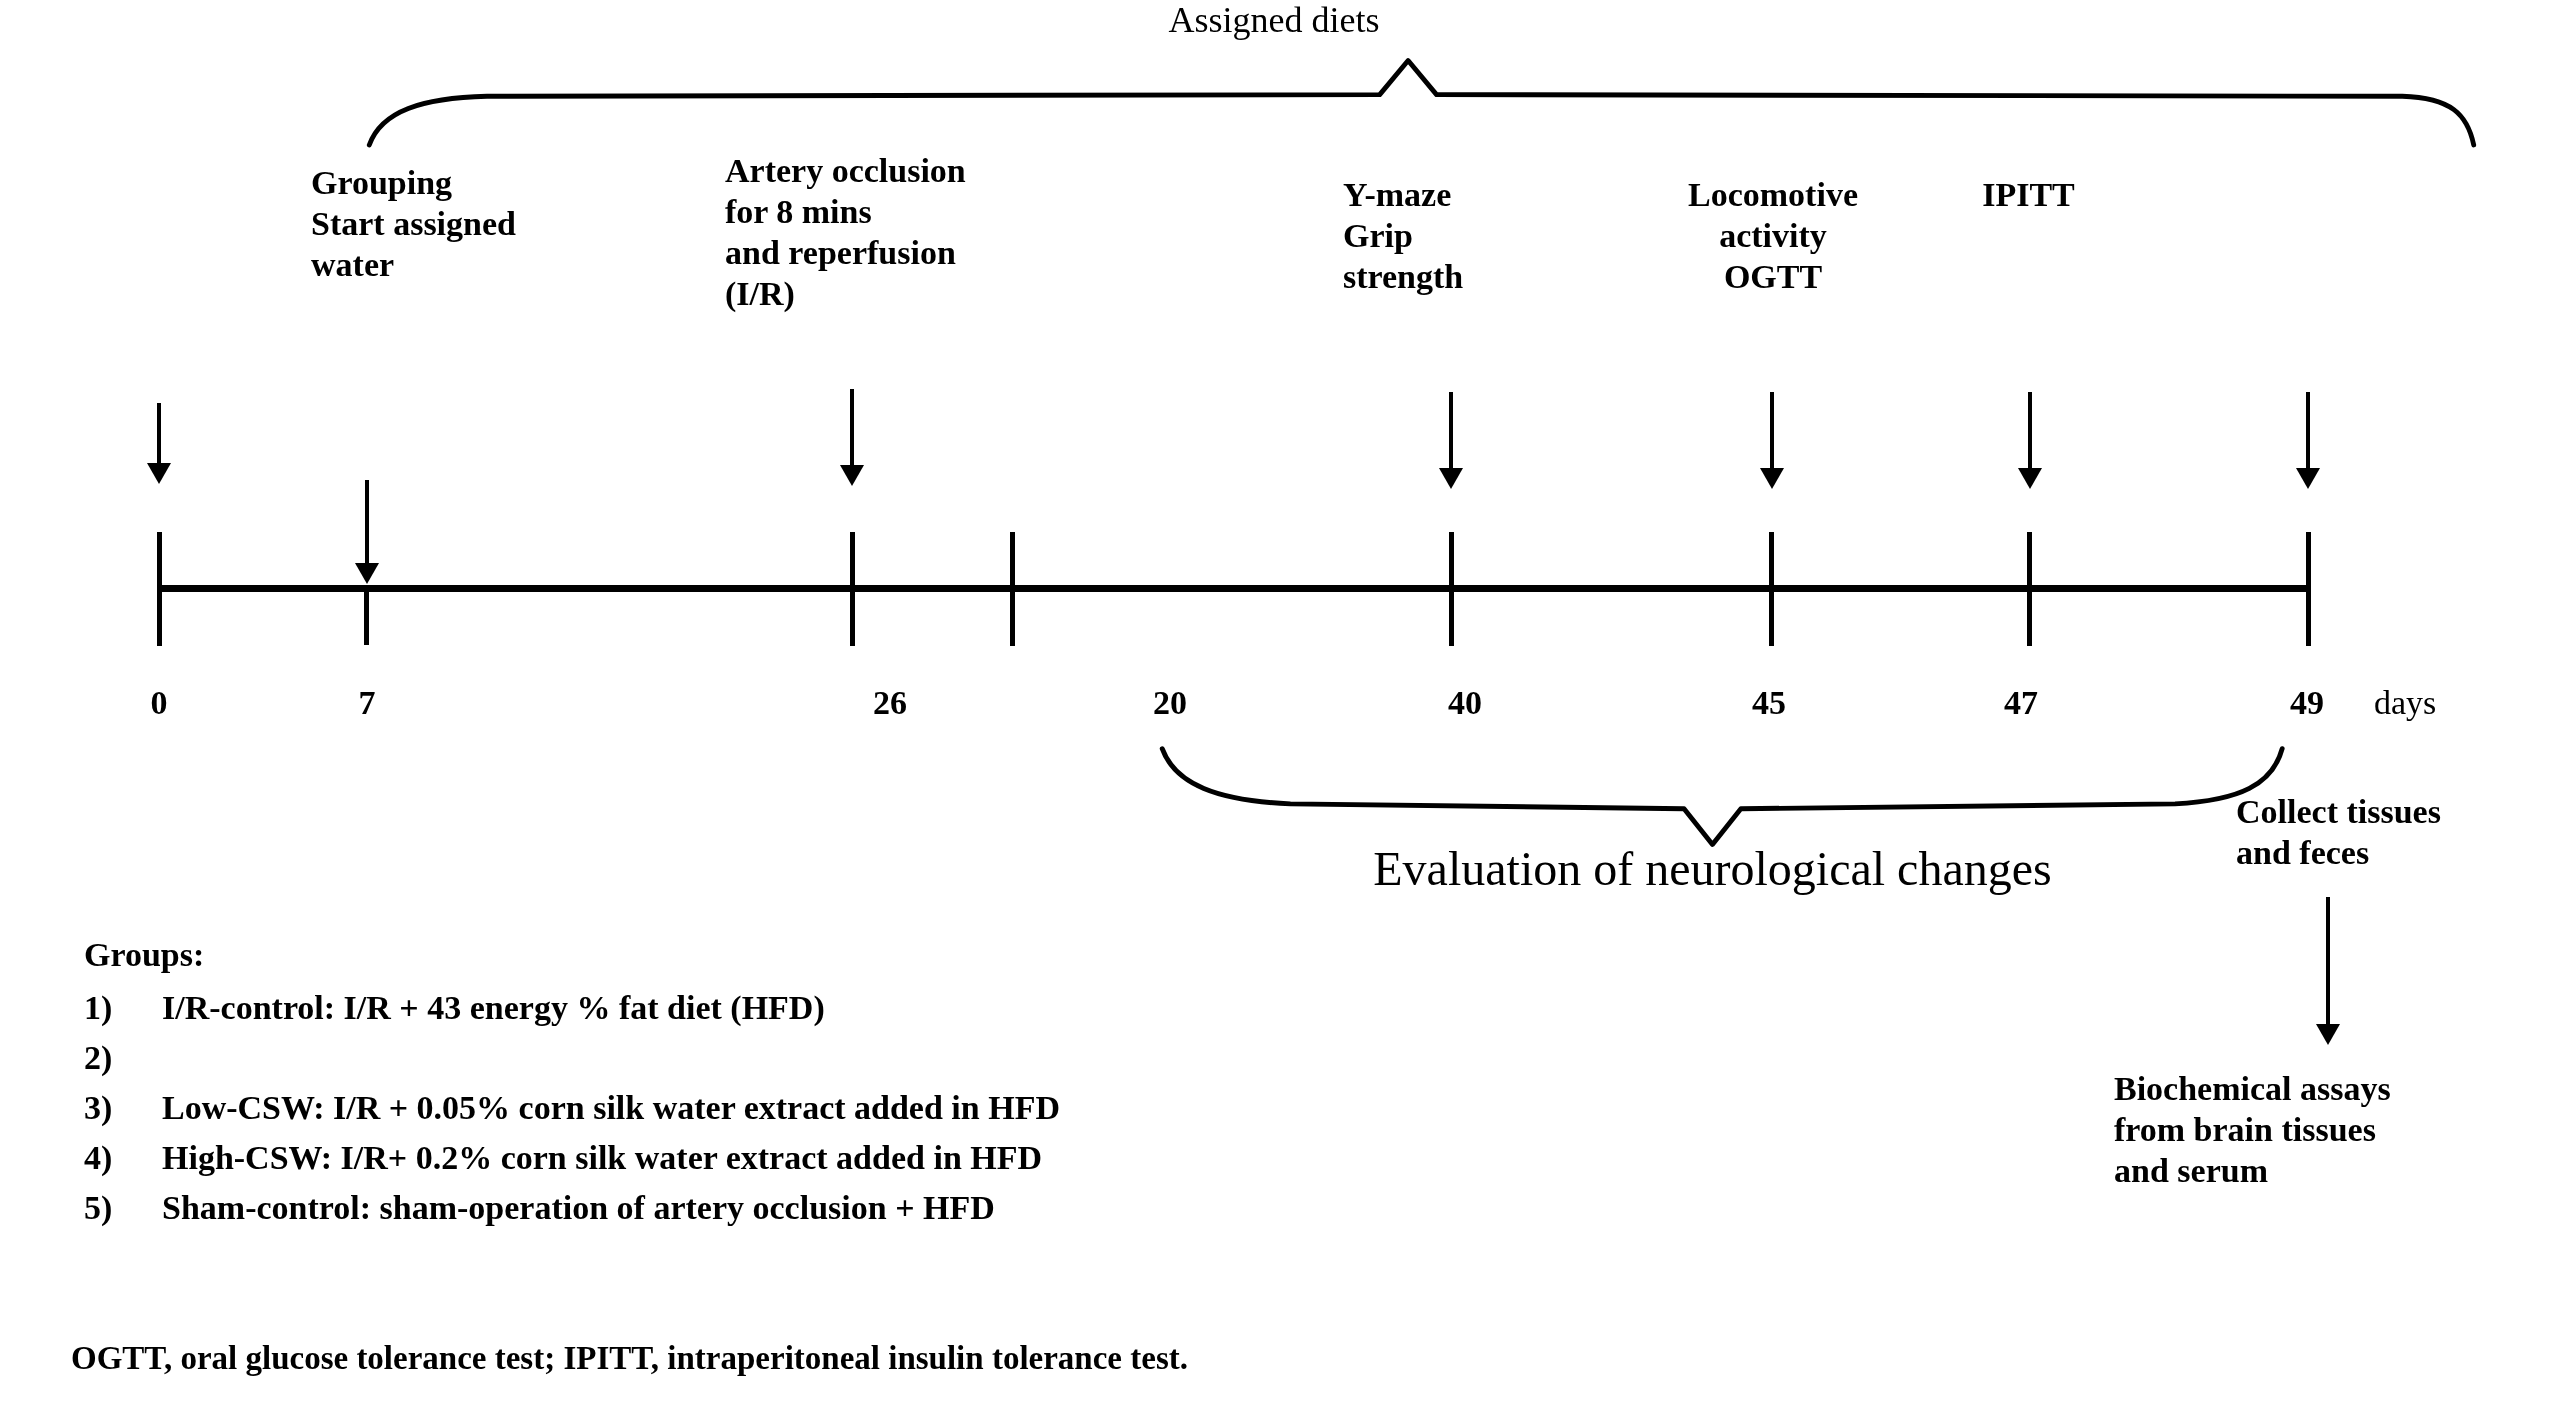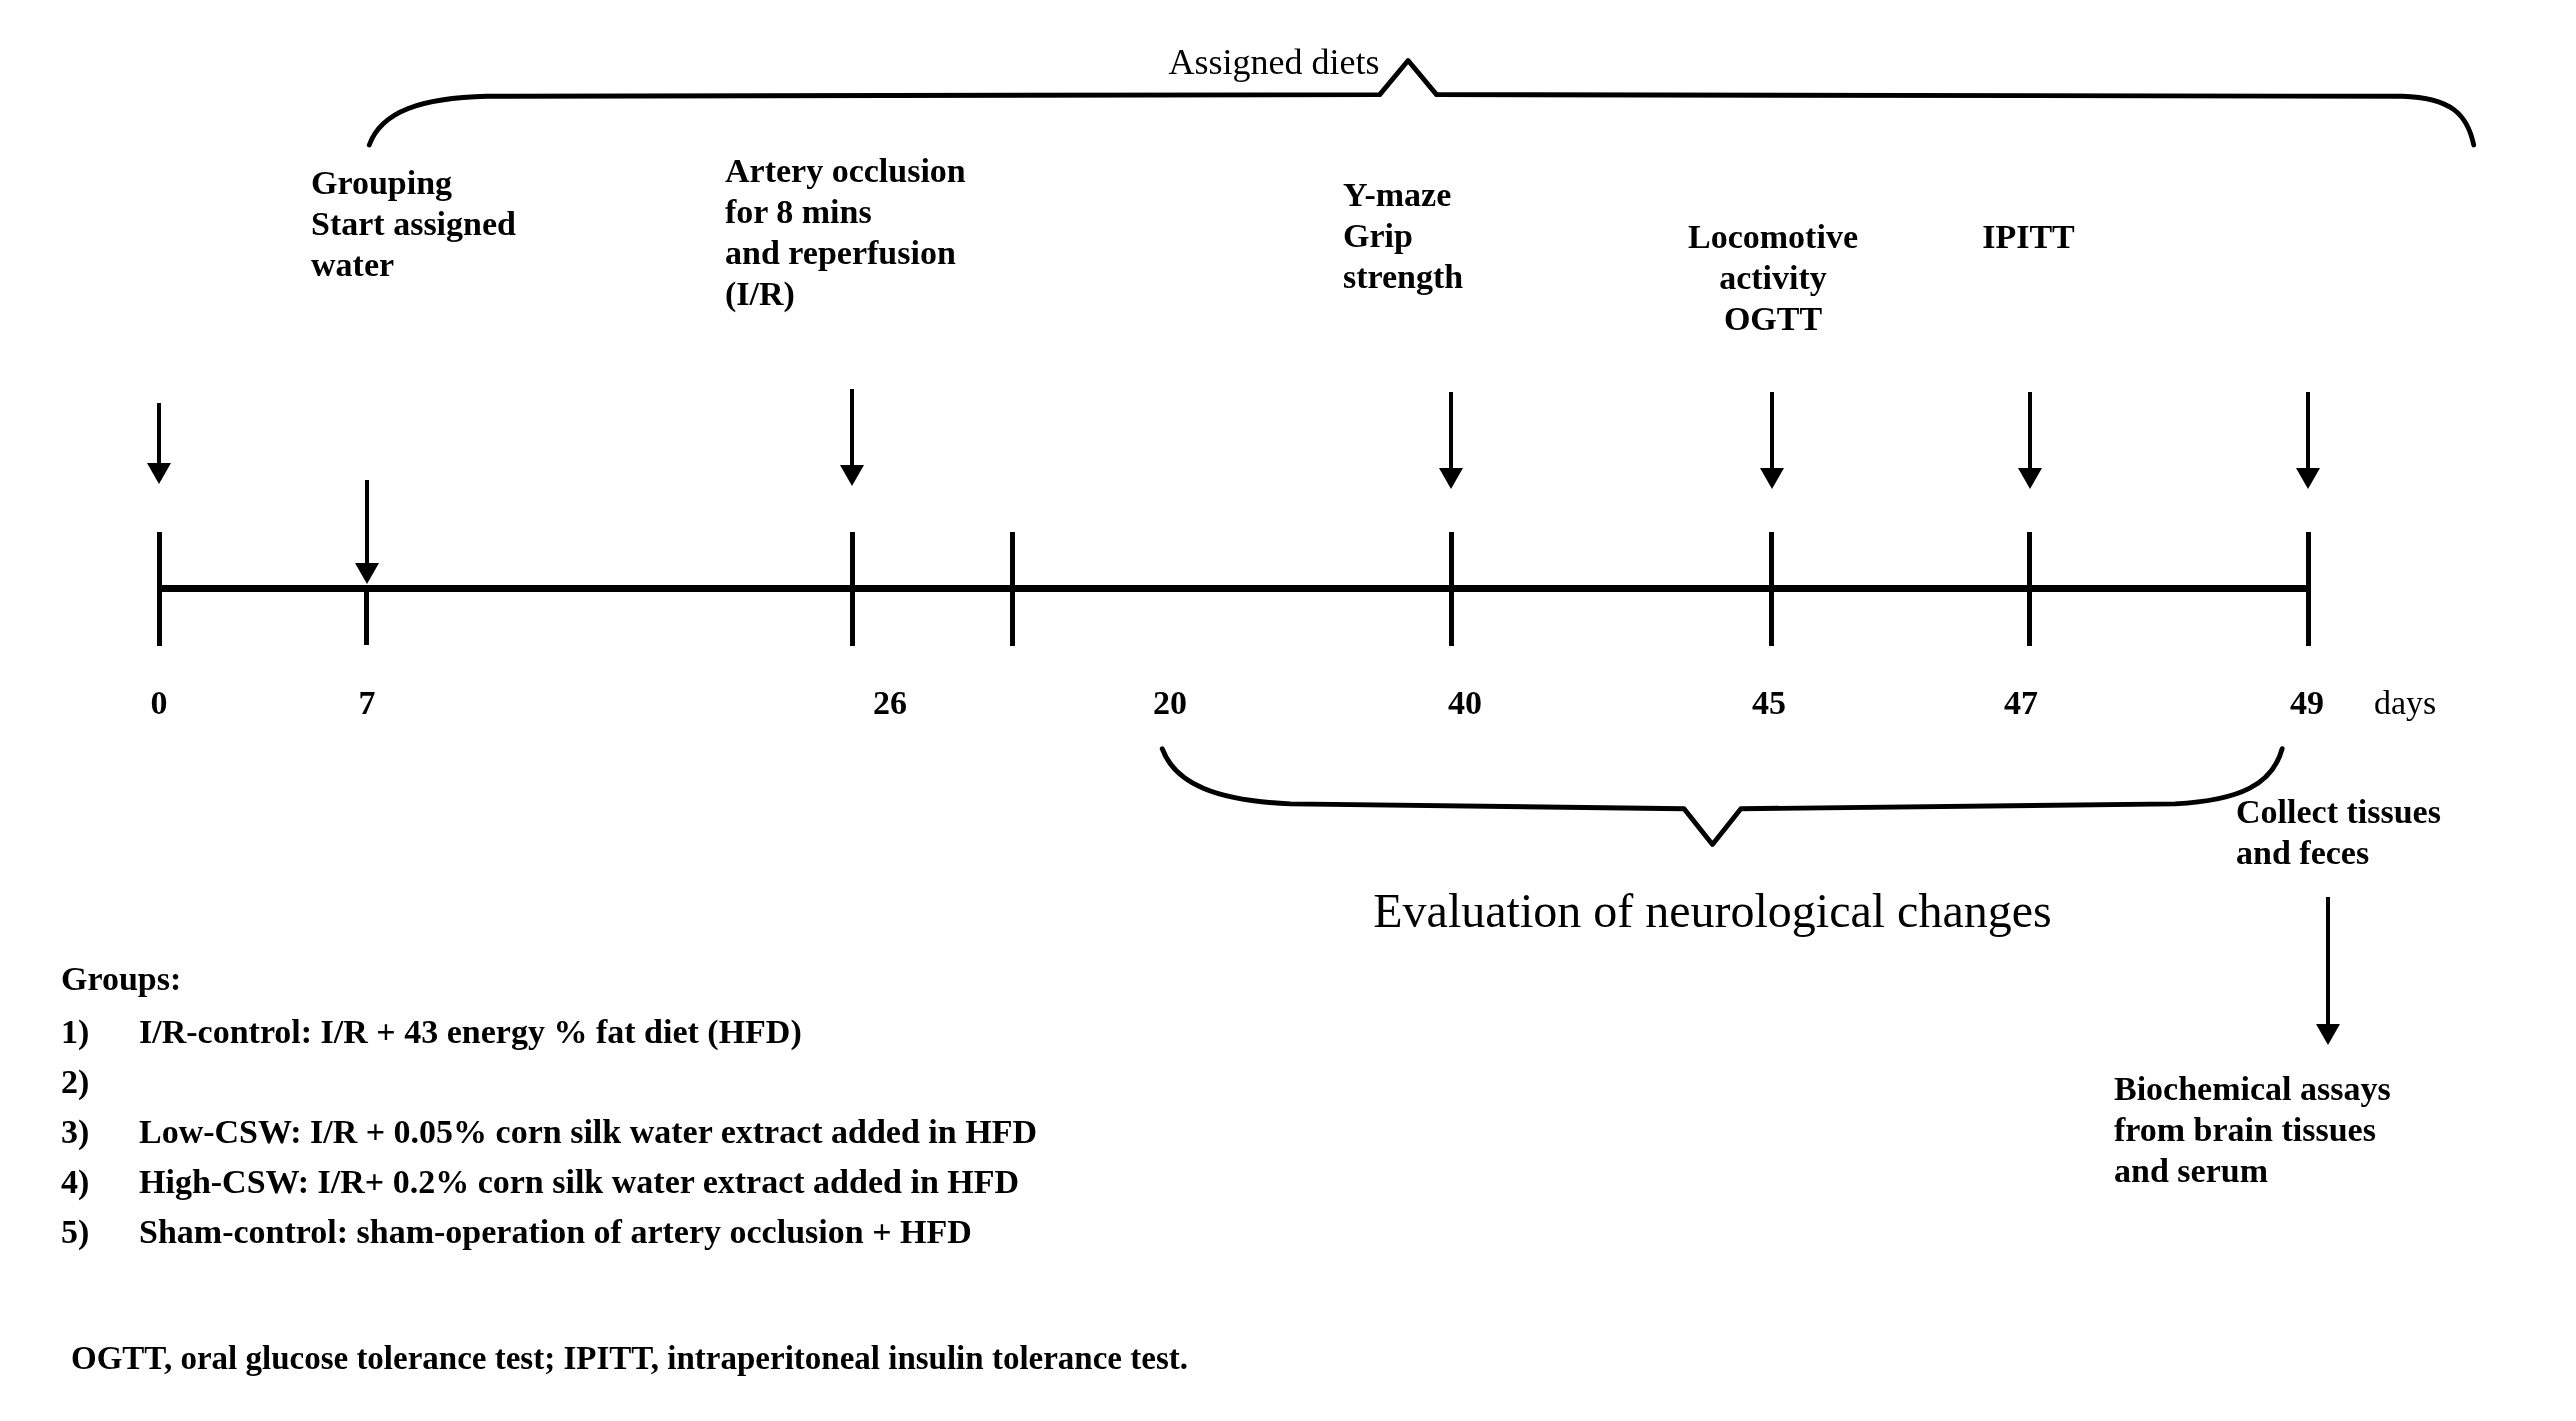--- a/index.html
+++ b/index.html
@@ -21,21 +21,21 @@
   
   .label {
     position: absolute;
     font-family: "Liberation Serif", "DejaVu Serif", serif;
     font-weight: 700;
     font-size: 34px;
     line-height: 41px;
     color: #000;
     white-space: pre-line;
   }
-  .label.center { text-align: center; margin-top: 42px; }
+  .label.center { text-align: center; }
   .label.left   { text-align: left; }
 
   .assigned-diets-title {
     font-size: 36px;
     font-weight: 400;
     font-family: "Liberation Serif", "DejaVu Serif", serif;
   }
 
   .day-num {
     position: absolute;
@@ -221,21 +221,21 @@
 
   <div class="arrow" style="left:2328px; top:897px;">
     <div class="stem" style="height:130px;"></div>
     <div class="head" style="top:127px;"></div>
   </div>
 
   <div class="label left" style="left:2114px; top:1068px; width:471px;">Biochemical assays
 from brain tissues
 and serum</div>
 
-  <div class="groups-block" style="left:61px; top:930px; width:1786px;margin-top:24px;">
+  <div class="groups-block" style="left:84px; top:930px; width:1786px;">
     <div class="groups-heading">Groups:</div>
 
     <div class="group-row">
       <span class="group-num">1)</span>
       <span class="group-text">I/R-control: I/R + 43 energy % fat diet (HFD)</span>
     </div>
     <div class="group-row">
       <span class="group-num">2)</span>
     </div>
     <div class="group-row">

